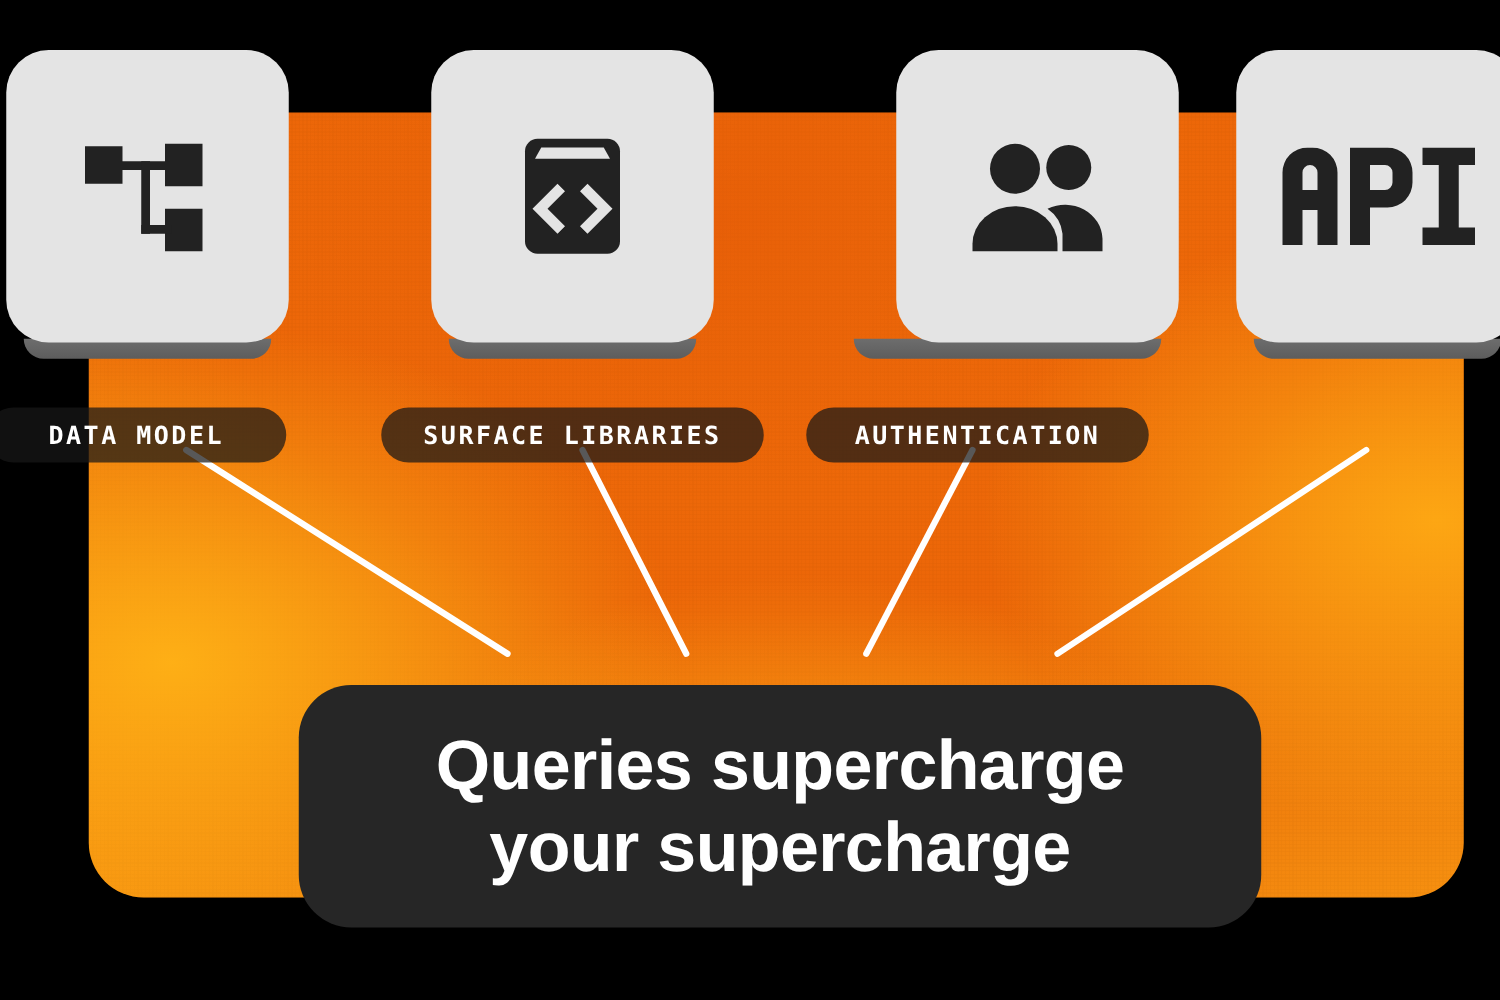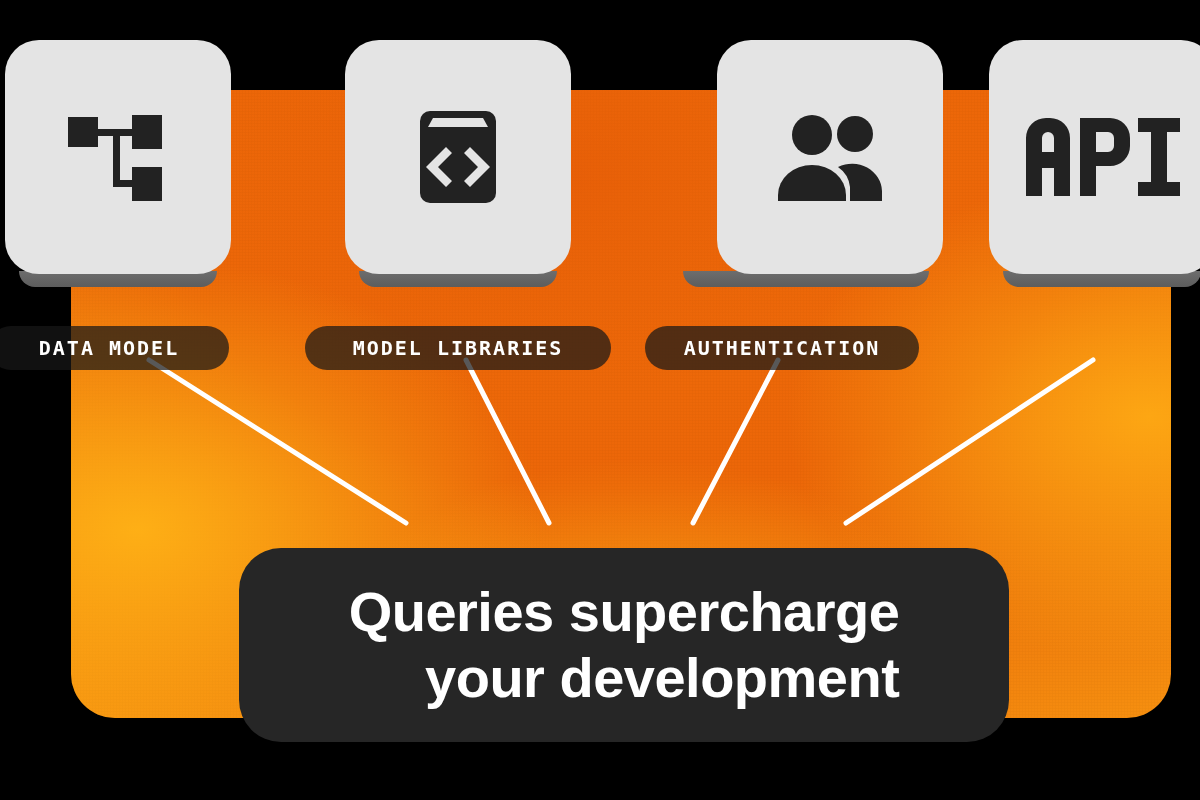--- a/index.html
+++ b/index.html
@@ -68,21 +68,21 @@
   #f4{left:968px;} #f4 .pill{left:-2px;width:230px;}
 
   
   .headline{
     position:absolute;left:218px;top:548px;width:770px;height:194px;
     border-radius:42px;background:#262626;
     display:flex;align-items:center;justify-content:center;
     z-index:6;
   }
   .headline h1{
-    margin:0;text-align:right;color:#fff;
+    margin:0;text-align:center;color:#fff;
     font-family:"Liberation Sans",sans-serif;
     font-size:56px;font-weight:700;line-height:1.18;letter-spacing:-0.5px;
   }
   .headline .ln{display:block;}
 </style>
 </head>
 <body>
 
 <div id="stage">
 
@@ -122,21 +122,21 @@
     <div class="shadowbar"></div>
     <div class="card">
       <svg class="glyph" width="104" height="104" viewBox="0 0 104 104" xmlns="http://www.w3.org/2000/svg">
         <path fill="#222222" d="M14 16 A10 10 0 0 1 24 6 H80 A10 10 0 0 1 90 16 V88 A10 10 0 0 1 80 98 H24 A10 10 0 0 1 14 88 Z"></path>
         <path fill="#e4e4e4" d="M22 22 L27 13 H77 L82 22 Z"></path>
         <path fill="#e4e4e4" d="M40 42 L46 48 L32 62 L46 76 L40 82 L20 62 Z"></path>
         <path fill="#e4e4e4" d="M64 42 L84 62 L64 82 L58 76 L72 62 L58 48 Z"></path>
       </svg>
     </div>
     <div class="pill">
-      <span>MODEL LIBRARIES</span>
+      <span>SURFACE LIBRARIES</span>
     </div>
   </div>
 
   <div class="feature" id="f3">
     <div class="shadowbar"></div>
     <div class="card">
       <svg class="glyph" width="116" height="104" viewBox="0 0 116 104" xmlns="http://www.w3.org/2000/svg">
         <g fill="#222222">
           <circle cx="40" cy="30" r="20"></circle>
           <circle cx="83" cy="29" r="18"></circle>
@@ -162,17 +162,17 @@
 
           <path d="M116 0 H158 V14 H145 V64 H158 V78 H116 V64 H129 V14 H116 Z"></path>
         </g>
       </svg>
     </div>
   </div>
 
   <div class="headline">
     <h1>
       <span class="ln">Queries supercharge</span>
-      <span class="ln">your development</span>
+      <span class="ln">your supercharge</span>
     </h1>
   </div>
 
 </div>
 
 </body></html>

